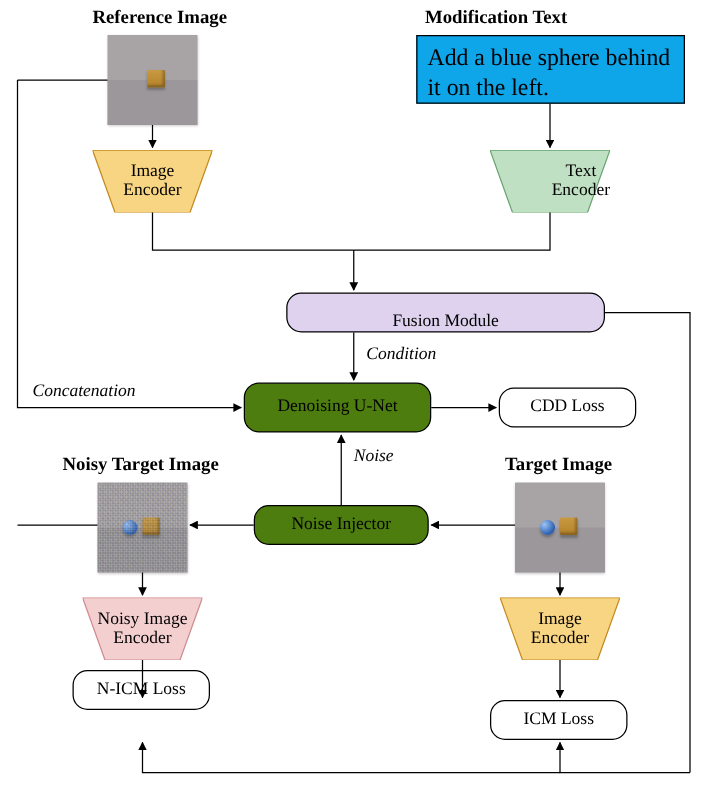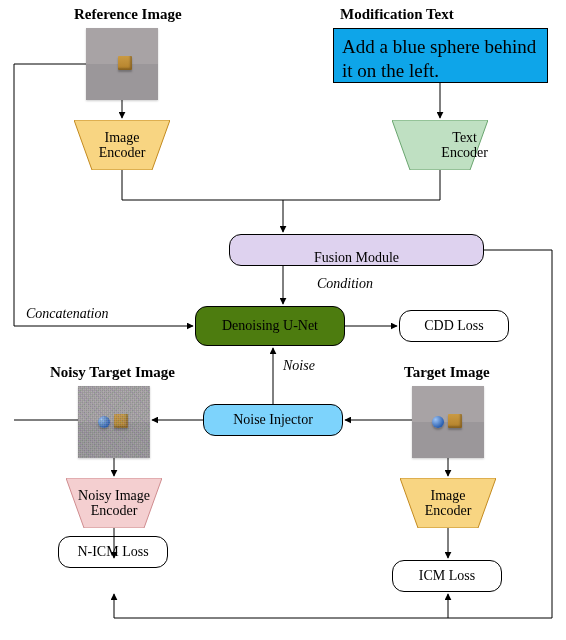--- a/index.html
+++ b/index.html
@@ -68,21 +68,21 @@
   .encoder svg { position:absolute; inset:0; }
   .encoder span { position:relative; z-index:1; }
   .block {
     border:1px solid #000; border-radius:12px;
     display:flex; align-items:center; justify-content:center;
     text-align:center; line-height:1.1;
     background:#fff;
   }
   .fusion { background:#ded2ef; width:255px; height:32px;align-items:flex-end; }
   .unet   { background:#4d7c0f; width:150px; height:40px; }
-  .ninj   { background:#7dd3fc; width:140px; height:32px; }
+  .ninj   { background:#4d7c0f; width:140px; height:32px; }
   .loss   { background:#fff; width:110px; height:32px; }
   .italic { font-style: italic; }
   svg.wires { position:absolute; left:0; top:0; pointer-events:none; }
 </style>
 </head>
 <body>
 
 <div class="label-heading" style="position:absolute; left:74px; top:6px;">Reference Image</div>
 
 <div class="label-heading" style="position:absolute; left:340px; top:6px;">Modification Text</div>
@@ -109,21 +109,21 @@
     <polygon points="0,0 96,0 78,50 18,50" fill="#bfe0c2" stroke="#6aa56f" stroke-width="1"></polygon>
   </svg>
   <span style="white-space:pre-line;">Text
 Encoder</span>
 </div>
 
 <div class="block fusion" style="position:absolute; left:229px; top:234px;">
   <span>Fusion Module</span>
 </div>
 
-<div class="italic" style="position:absolute; left:293px; top:276px;margin-left:24px;">Condition</div>
+<div class="italic" style="position:absolute; left:293px; top:276px;">Condition</div>
 
 <div class="italic" style="position:absolute; left:26px; top:306px;">Concatenation</div>
 
 <div class="block unet" style="position:absolute; left:195px; top:306px;">
   <span>Denoising U-Net</span>
 </div>
 
 <div class="block loss" style="position:absolute; left:399px; top:310px;">
   <span>CDD Loss</span>
 </div>

